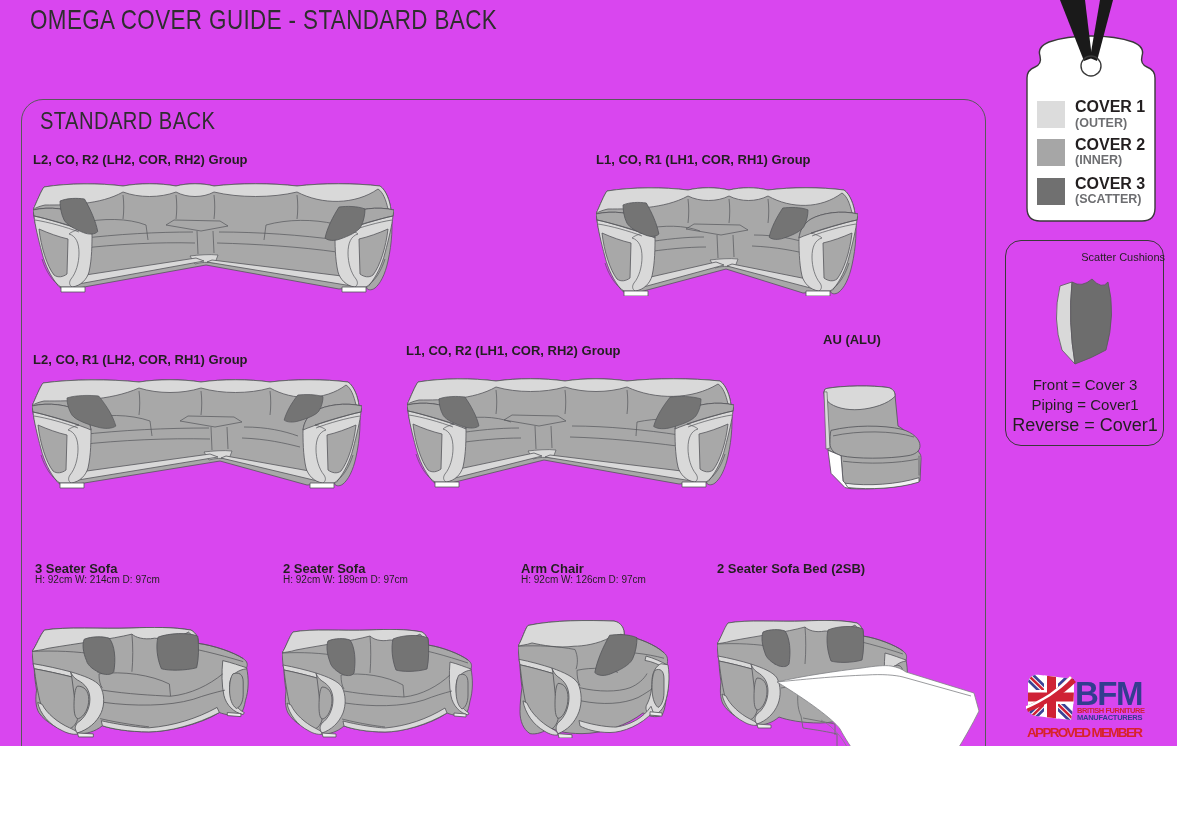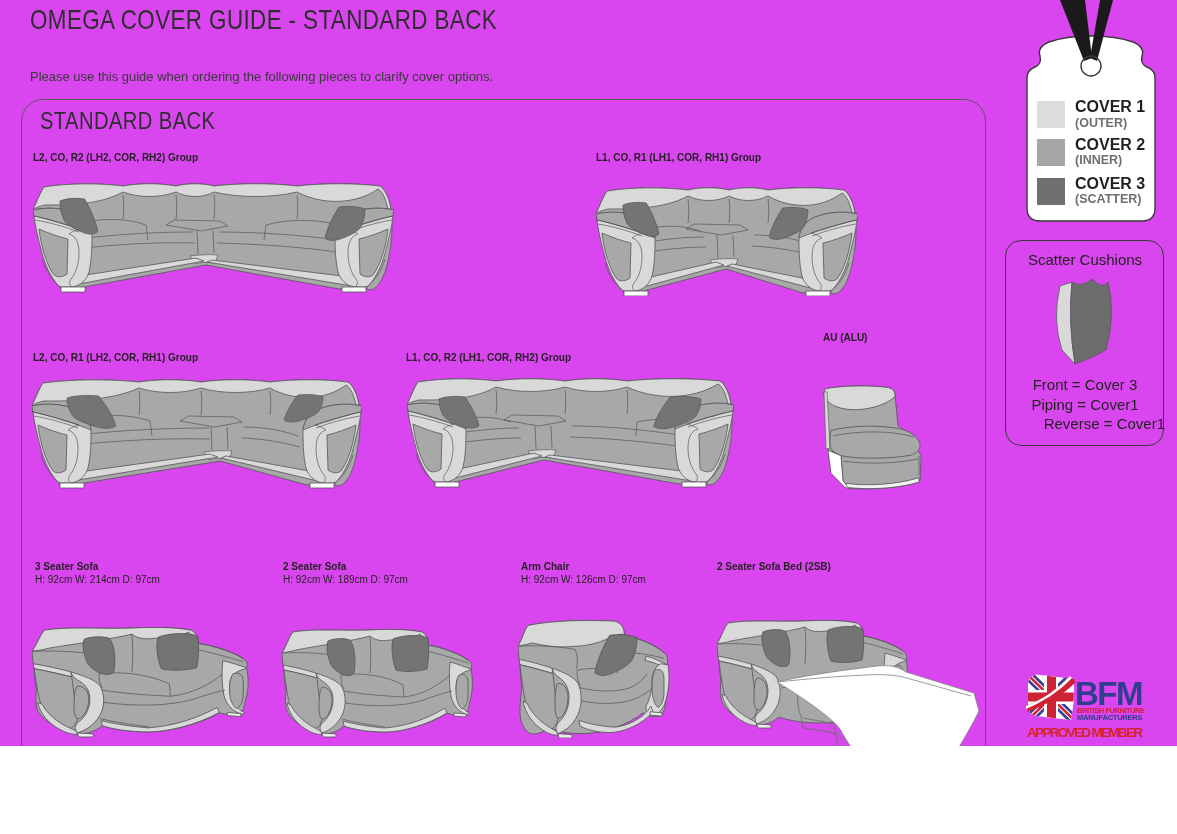--- a/index.html
+++ b/index.html
@@ -4,38 +4,37 @@
 <style>
   html,body{margin:0;padding:0;background:#fff;}
   #page{position:relative;width:1177px;height:746px;background:#d946ef;overflow:hidden;
         font-family:"Liberation Sans",sans-serif;color:#231f20;}
   .abs{position:absolute;}
   #title{left:30px;top:4px;font-size:28px;letter-spacing:0.5px;font-weight:400;color:#2e2e2e;transform:scaleX(0.8);transform-origin:left top;}
   #sub1{left:30px;top:52px;font-size:11.3px;font-weight:bold;letter-spacing:0px;}
   #sub2{left:30px;top:69px;font-size:13px;color:#3a3a3a;}
   #mainbox{left:21px;top:99px;width:963px;height:689px;border:1.5px solid #58595b;border-radius:22px;}
   #sbhead{left:40px;top:107px;font-size:24px;letter-spacing:0.5px;color:#2e2e2e;transform:scaleX(0.84);transform-origin:left top;}
-  .lbl{font-size:10px;font-weight:bold;color:#231f20;}
+  .lbl{font-size:13px;font-weight:bold;color:#231f20;}
   .dim{font-size:10px;color:#231f20;}
   #footnote{left:23px;top:809px;font-size:8.4px;color:#231f20;}
   #date{left:1114px;top:808px;font-size:10px;font-weight:bold;color:#33332f;margin-top:17px;}
   #botstrip{left:55px;top:829px;width:1122px;height:5px;background:#f4f4f4;}
 </style>
 </head>
 <body>
 <div id="page">
   <div class="abs" id="title">OMEGA COVER GUIDE - STANDARD BACK</div>
-  <div class="abs" id="sub2">Please use this guide when ordering the following pieces to clarify cover options.</div>
   <div class="abs" id="mainbox"></div>
   <div class="abs" id="sbhead">STANDARD BACK</div>
 
   <div class="abs lbl" style="left:33px;top:152px;">L2, CO, R2 (LH2, COR, RH2) Group</div>
   <div class="abs lbl" style="left:596px;top:152px;">L1, CO, R1 (LH1, COR, RH1) Group</div>
   <div class="abs lbl" style="left:33px;top:352px;">L2, CO, R1 (LH2, COR, RH1) Group</div>
-  <div class="abs lbl" style="left:406px;top:352px;">L1, CO, R2 (LH1, COR, RH2) Group</div>
+  <div class="abs lbl" style="left:406px;top:343px;">L1, CO, R2 (LH1, COR, RH2) Group</div>
   <div class="abs lbl" style="left:823px;top:332px;">AU (ALU)</div>
 
   <div class="abs lbl" style="left:35px;top:561px;">3 Seater Sofa</div>
   <div class="abs dim" style="left:35px;top:574px;">H: 92cm W: 214cm D: 97cm</div>
   <div class="abs lbl" style="left:283px;top:561px;">2 Seater Sofa</div>
   <div class="abs dim" style="left:283px;top:574px;">H: 92cm W: 189cm D: 97cm</div>
   <div class="abs lbl" style="left:521px;top:561px;">Arm Chair</div>
   <div class="abs dim" style="left:521px;top:574px;">H: 92cm W: 126cm D: 97cm</div>
   <div class="abs lbl" style="left:717px;top:561px;">2 Seater Sofa Bed (2SB)</div>
 
@@ -49,28 +48,28 @@
     <rect x="17" y="178" width="28" height="27" fill="#707070"></rect>
     <text x="55" y="112" font-size="16" font-weight="bold" fill="#231f20" font-family="Liberation Sans">COVER 1</text>
     <text x="55" y="127" font-size="12.5" font-weight="bold" fill="#6d6e71" font-family="Liberation Sans">(OUTER)</text>
     <text x="55" y="150" font-size="16" font-weight="bold" fill="#231f20" font-family="Liberation Sans">COVER 2</text>
     <text x="55" y="164" font-size="12.5" font-weight="bold" fill="#6d6e71" font-family="Liberation Sans">(INNER)</text>
     <text x="55" y="189" font-size="16" font-weight="bold" fill="#231f20" font-family="Liberation Sans">COVER 3</text>
     <text x="55" y="203" font-size="12.5" font-weight="bold" fill="#6d6e71" font-family="Liberation Sans">(SCATTER)</text>
   </svg>
 
   <div class="abs" style="left:1005px;top:240px;width:157px;height:204px;border:1.5px solid #3a3a3a;border-radius:16px;"></div>
-  <div class="abs" style="left:1005px;top:251px;width:160px;text-align:center;font-size:15px;color:#231f20;">Scatter Cushions</div>
+  <div class="abs" style="left:1005px;top:251px;width:160px;text-align:right;font-size:11px;color:#231f20;">Scatter Cushions</div>
   <svg class="abs" style="left:1050px;top:272px;" width="70" height="100" viewBox="0 0 70 100">
     <path d="M10,14 Q2,48 12,78 L25,92 Q18,50 22,10 Z" fill="#d9d9d9" stroke="#58595b" stroke-width="0.8"></path>
     <path d="M22,10 Q18,50 25,92 Q42,86 56,78 Q66,42 58,10 Q52,18 42,7 Q32,16 22,10 Z" fill="#6d6d6d" stroke="#58595b" stroke-width="0.8"></path>
   </svg>
   <div class="abs" style="left:1005px;top:376px;width:160px;text-align:center;font-size:15px;color:#231f20;">Front = Cover 3</div>
   <div class="abs" style="left:1005px;top:396px;width:160px;text-align:center;font-size:15px;color:#231f20;">Piping = Cover1</div>
-  <div class="abs" style="left:1005px;top:415px;width:160px;text-align:right;font-size:15px;color:#231f20;">Reverse = Cover1</div>
+  <div class="abs" style="left:1005px;top:415px;width:160px;text-align:center;font-size:18px;color:#231f20;">Reverse = Cover1</div>
 
   <svg class="abs" style="left:1024px;top:672px;" width="125" height="70" viewBox="0 0 125 70">
     <defs>
         <clipPath id="fc">
           <path d="M4,10 C6,4 10,2 16,3 L50,7 C50,22 50,34 47,48 L12,44 C7,43 4,40 4,36 Z"></path>
         </clipPath>
       </defs>
     <g clip-path="url(#fc)">
       <rect x="0" y="0" width="52" height="50" fill="#fff"></rect>
       <path d="M4,3 L50,48 M50,3 L4,48" stroke="#3b4395" stroke-width="10"></path>

